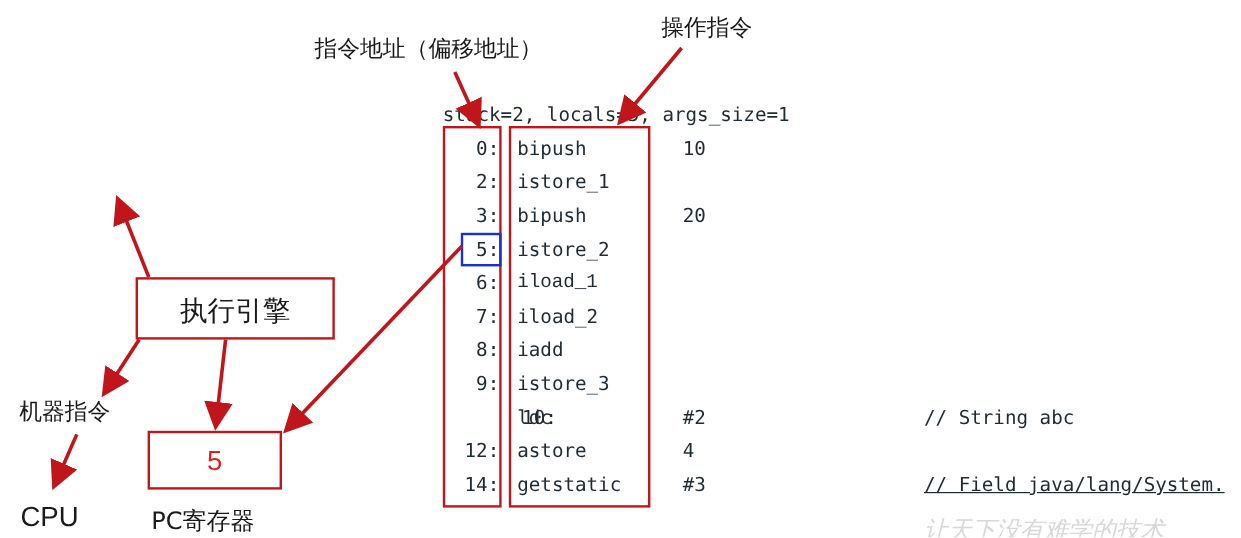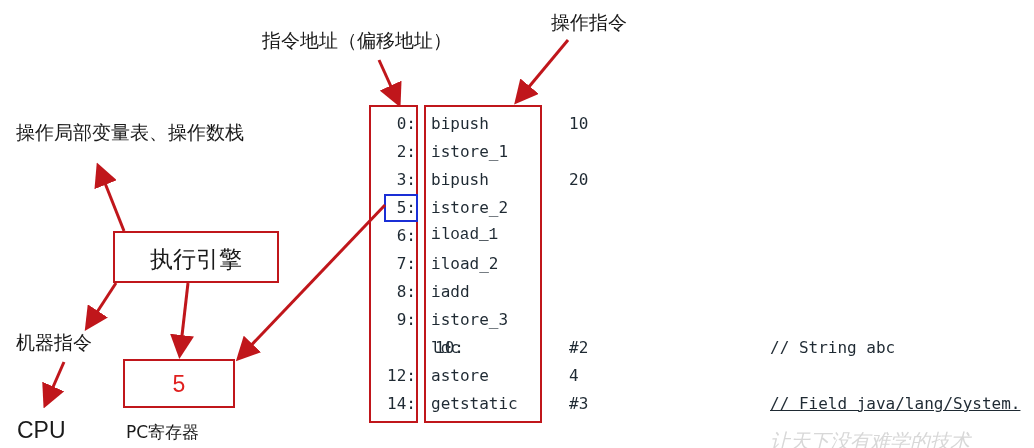--- a/index.html
+++ b/index.html
@@ -15,34 +15,34 @@
   .row-cmt { position: absolute; left: 770px; }
   .watermark { position: absolute; left: 770px; top: 428px; font-size: 20px; color: #d8d8d8; font-family: "DejaVu Serif", serif; font-style: italic; }
 </style>
 </head>
 <body>
 
 <div id="canvas">
 
   <div class="label" style="left:262px; top:28px; font-size:19px;">指令地址（偏移地址）</div>
   <div class="label" style="left:551px; top:10px; font-size:19px;">操作指令</div>
-  <div class="label" style="left:16px; top:120px; font-size:19px;">操作局部变量表、操作数栈</div>
 
   <div class="box" style="left:113px; top:231px; width:166px; height:52px;">
     <div class="label" style="left:0; right:0; top:11px; text-align:center; font-size:23px;">执行引擎</div>
   </div>
 
   <div class="label" style="left:16px; top:330px; font-size:19px;">机器指令</div>
   <div class="label" style="left:17px; top:417px; font-size:23px; font-family:'Liberation Sans', sans-serif;">CPU</div>
 
   <div class="box" style="left:123px; top:359px; width:112px; height:49px;">
     <div class="label" style="left:0; right:0; top:10px; text-align:center; font-size:23px; color:#e0201f; font-family:'Liberation Sans', sans-serif;">5</div>
   </div>
-  <div class="label" style="left:126px; top:421px; font-size:17px;">PC寄存器</div>
+  <div class="label" style="left:126px; top:421px; font-size:20px;">PC寄存器</div>
 
+  <div class="mono" style="left:369px; top:86px;">stack=2, locals=5, args_size=1</div>
 
   <div>
     <div>
       <span class="mono row-addr" style="top:114px;">0:</span>
       <span class="mono row-op" style="top:114px;">bipush</span>
       <span class="mono row-arg" style="top:114px;">10</span>
     </div>
     <div>
       <span class="mono row-addr" style="top:142px;">2:</span>
       <span class="mono row-op" style="top:142px;">istore_1</span>

